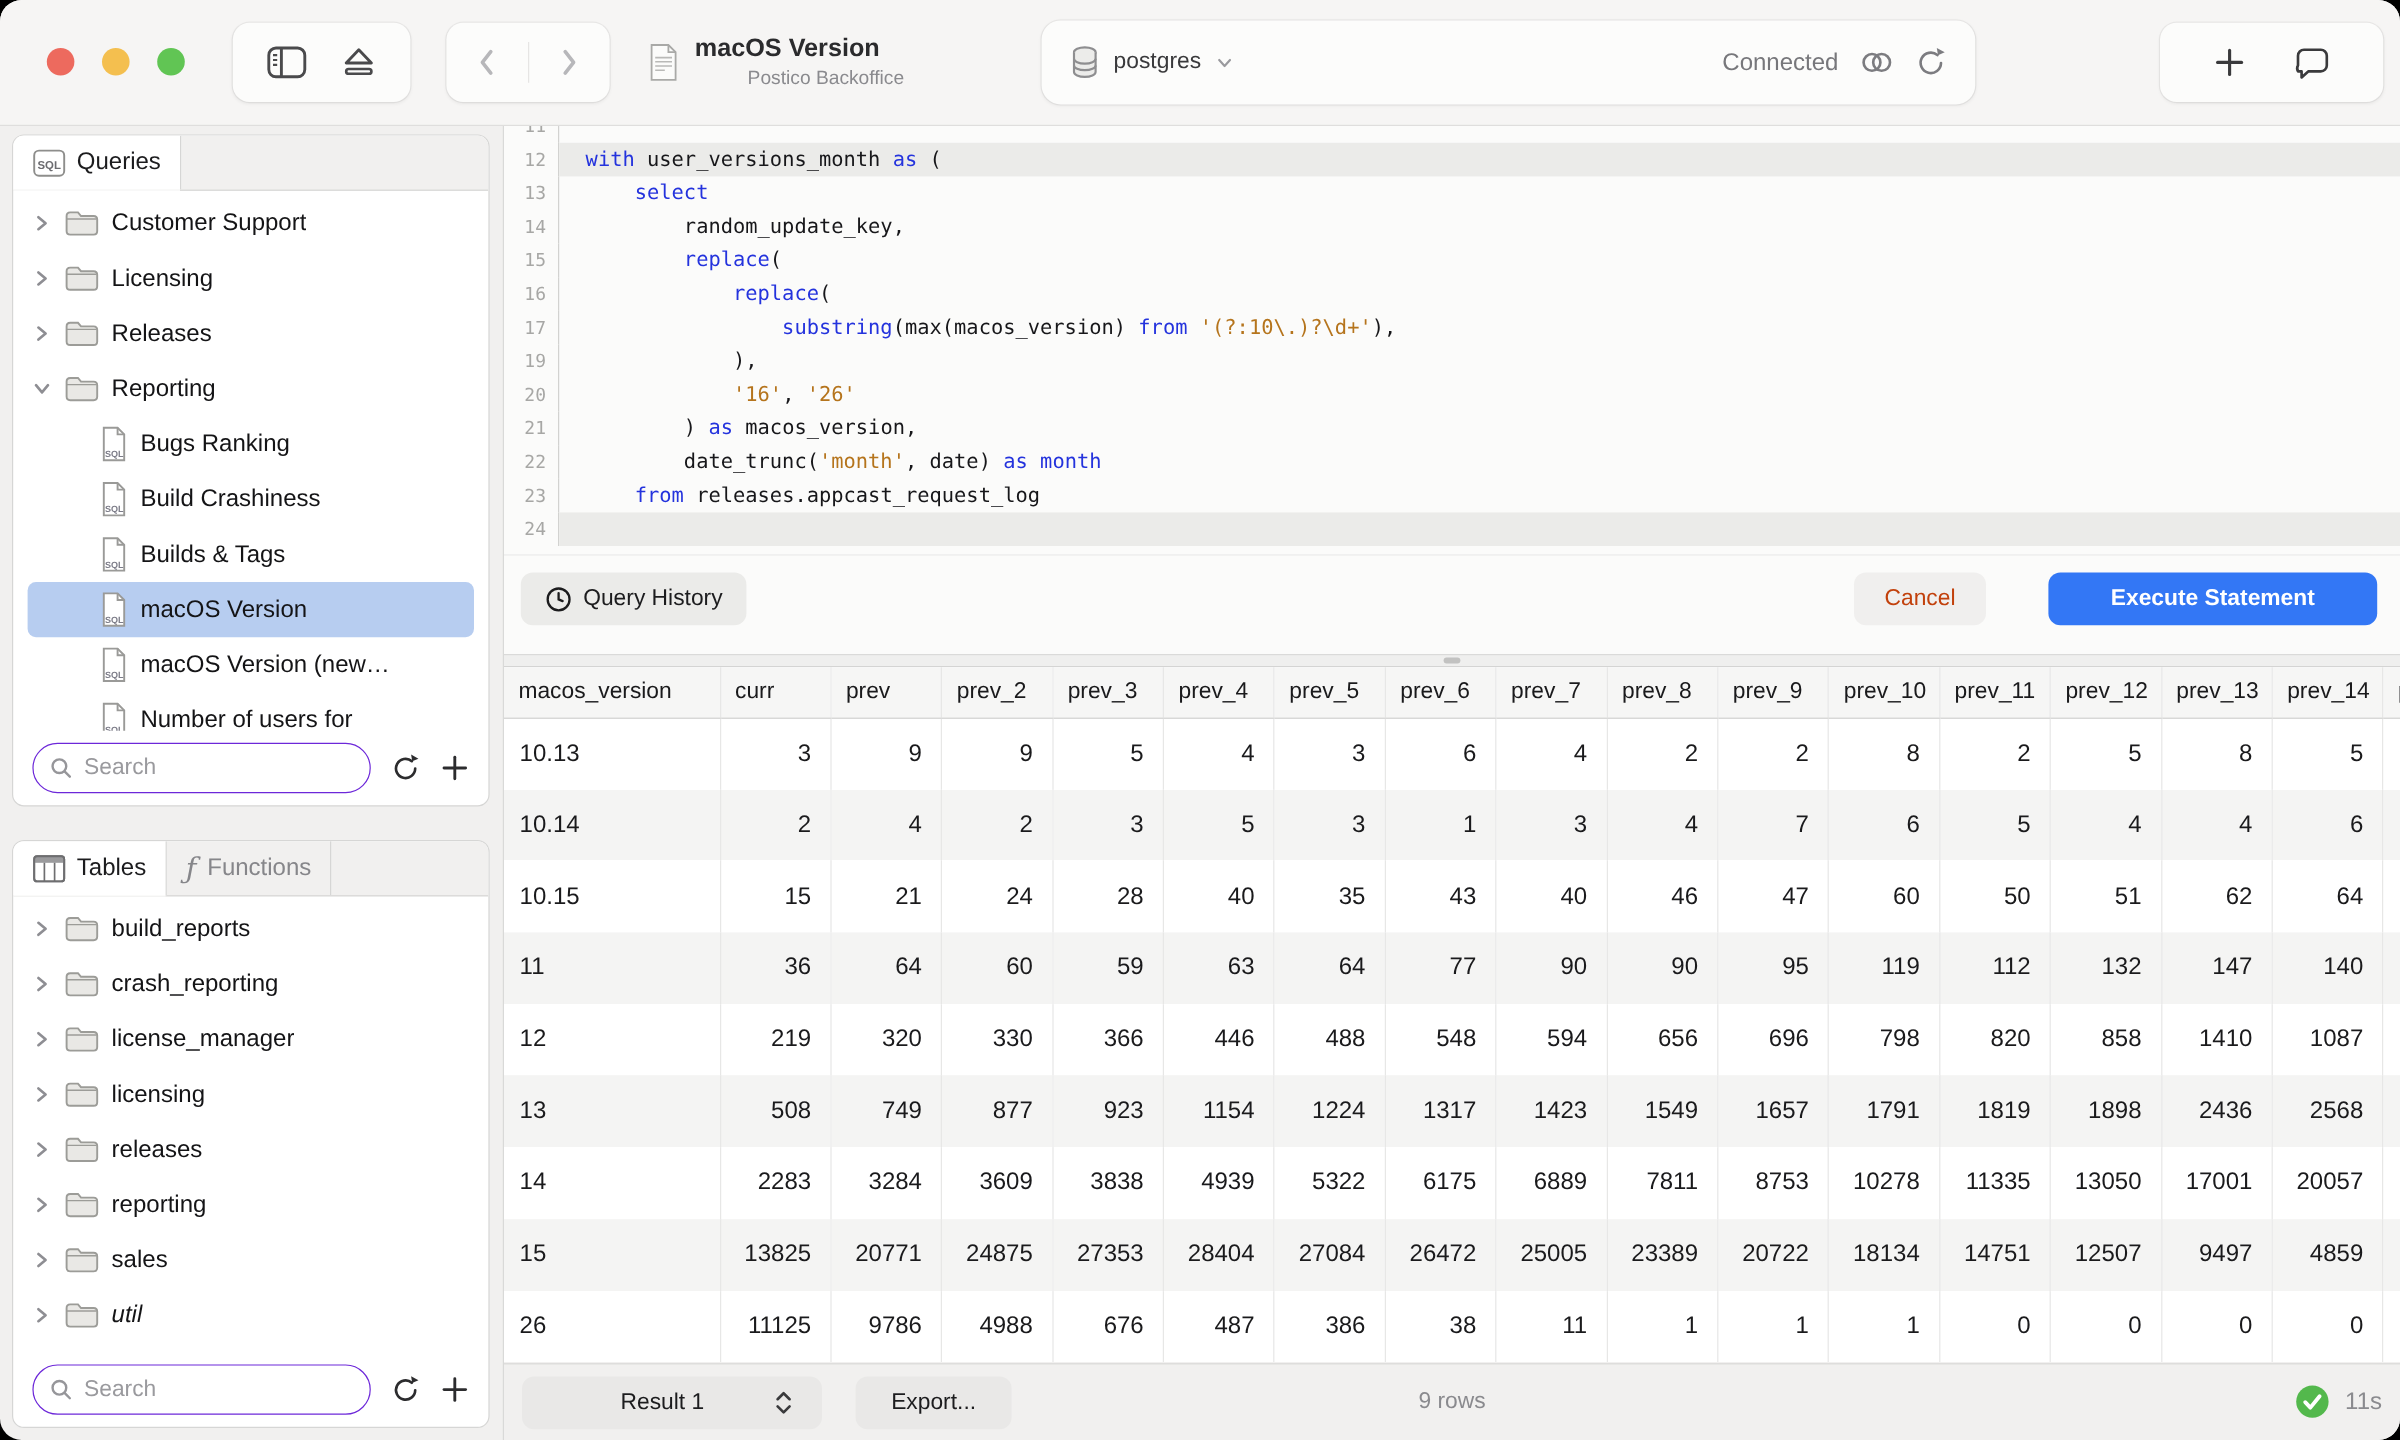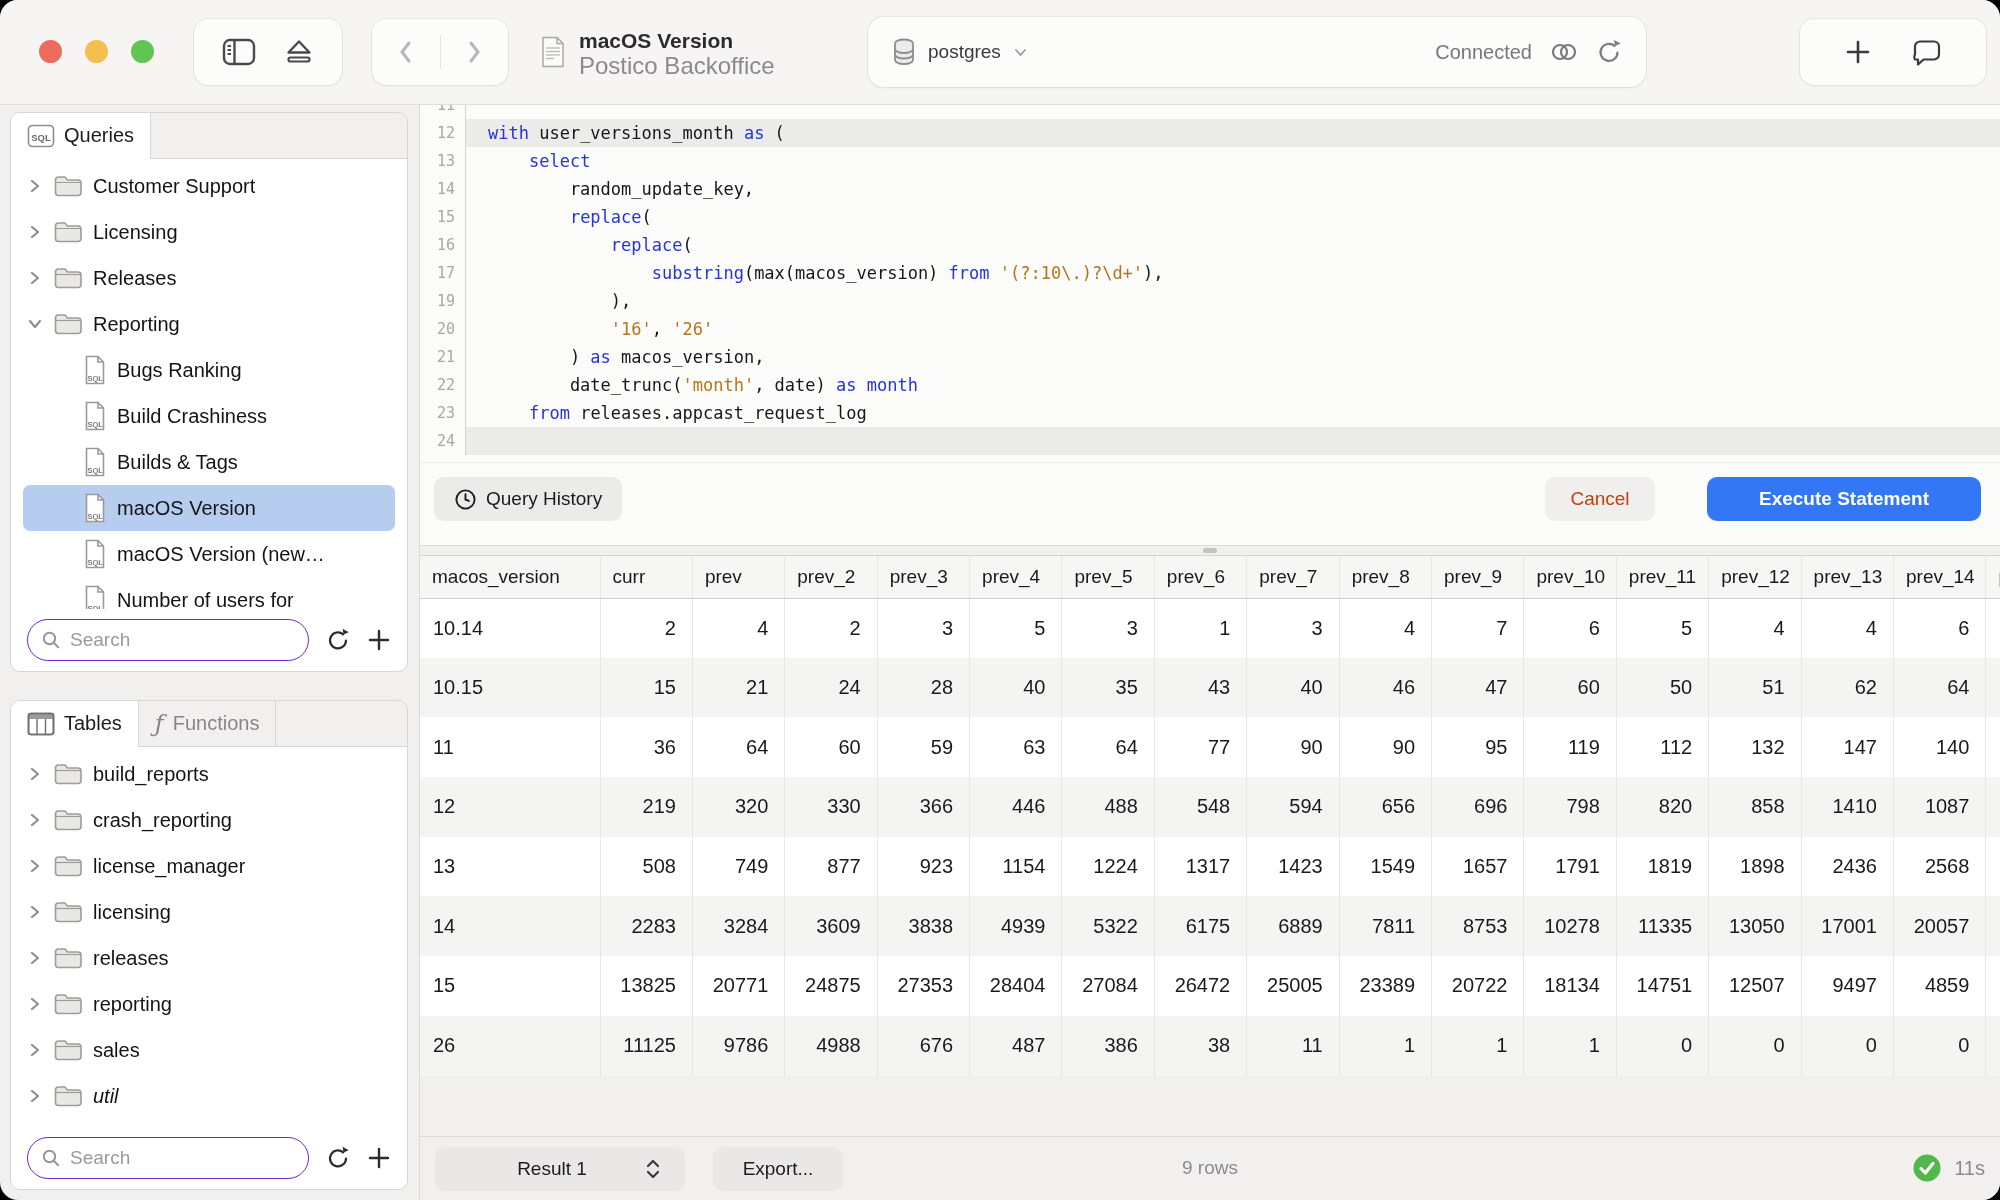--- a/index.html
+++ b/index.html
@@ -10,21 +10,21 @@
   .toolbar { position:absolute; left:0; top:0; width:2000px; height:105px; background:#f6f5f4; border-bottom:1px solid #dfdedd; }
   .lights { position:absolute; left:39px; top:40px; display:flex; gap:23px; }
   .light { width:23px; height:23px; border-radius:50%; }
   .pill { position:absolute; background:#fcfcfb; border-radius:14px; box-shadow:0 0 0 1px rgba(0,0,0,.05), 0 1px 3px rgba(0,0,0,.06); display:flex; align-items:center; }
   .pill-window { left:194px; top:19px; width:148px; height:66px; justify-content:space-evenly; }
   .pill-nav { left:372px; top:19px; width:136px; height:66px; justify-content:space-evenly; }
   .nav-div { width:1px; height:34px; background:#e6e5e4; }
   .iconbtn { display:flex; align-items:center; justify-content:center; cursor:default; }
   .titlegrp { position:absolute; left:540px; top:19px; height:66px; display:flex; align-items:center; gap:13px; }
   .titletxt .t1 { font-size:21px; font-weight:bold; color:#2b2b2d; line-height:27px; }
-  .titletxt .t2 { font-size:24px; color:#8a8a8e; line-height:23px; }
+  .titletxt .t2 { font-size:16px; color:#8a8a8e; line-height:23px;margin-left:44px; }
   .pill-db { left:868px; top:17px; width:778px; height:70px; padding:0 24px; border-radius:16px; }
   .dbleft { display:flex; align-items:center; gap:12px; }
   .dbname { font-size:19px; color:#3a3a3c; }
   .dbright { margin-left:auto; display:flex; align-items:center; gap:16px; }
   .connected { font-size:20px; color:#77777b; }
   .pill-right { left:1800px; top:19px; width:186px; height:66px; justify-content:space-around; padding:0 24px; }
 
   
   .panel { position:absolute; left:10px; width:398px; background:#fff; border:1px solid #d6d6d5; border-radius:10px; display:flex; flex-direction:column; overflow:hidden; }
   .panel1 { top:112px; height:560px; }
@@ -627,20 +627,39 @@
             <th>prev_10</th>
             <th>prev_11</th>
             <th>prev_12</th>
             <th>prev_13</th>
             <th>prev_14</th>
             <th>p</th>
           </tr>
         </thead>
       <tbody id="results-body">
           <tr>
+            <td class="vcol">10.13</td>
+            <td>3</td>
+            <td>9</td>
+            <td>9</td>
+            <td>5</td>
+            <td>4</td>
+            <td>3</td>
+            <td>6</td>
+            <td>4</td>
+            <td>2</td>
+            <td>2</td>
+            <td>8</td>
+            <td>2</td>
+            <td>5</td>
+            <td>8</td>
+            <td>5</td>
+            <td></td>
+          </tr>
+          <tr>
             <td class="vcol">10.14</td>
             <td>2</td>
             <td>4</td>
             <td>2</td>
             <td>3</td>
             <td>5</td>
             <td>3</td>
             <td>1</td>
             <td>3</td>
             <td>4</td>

